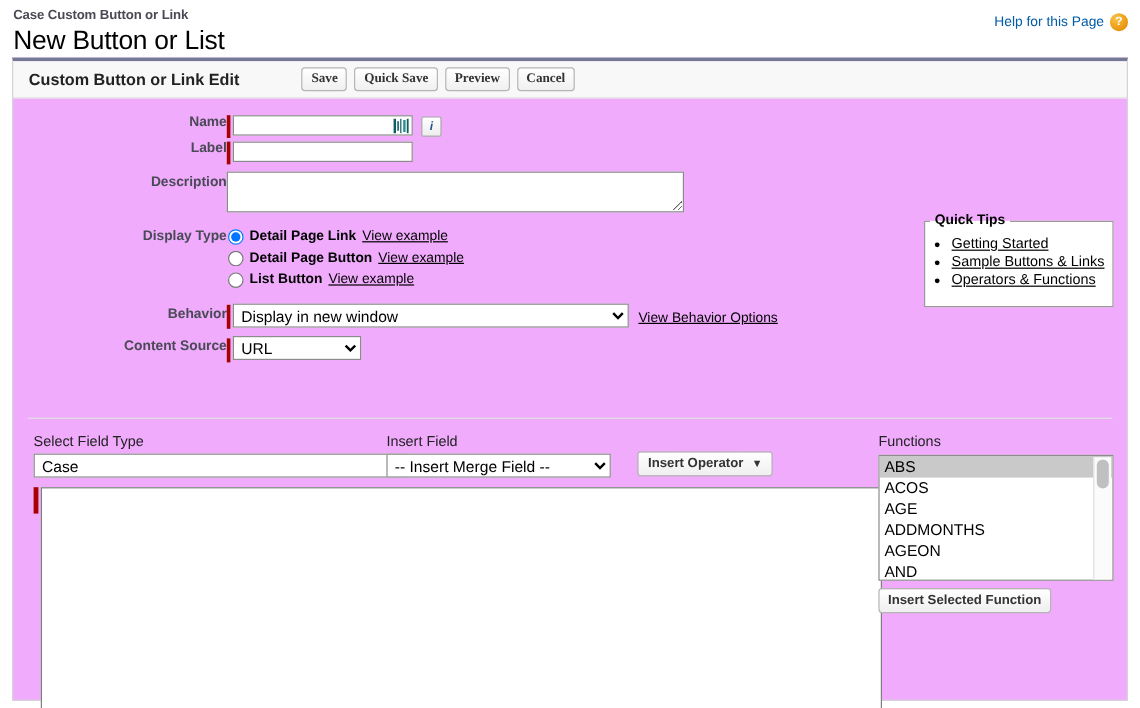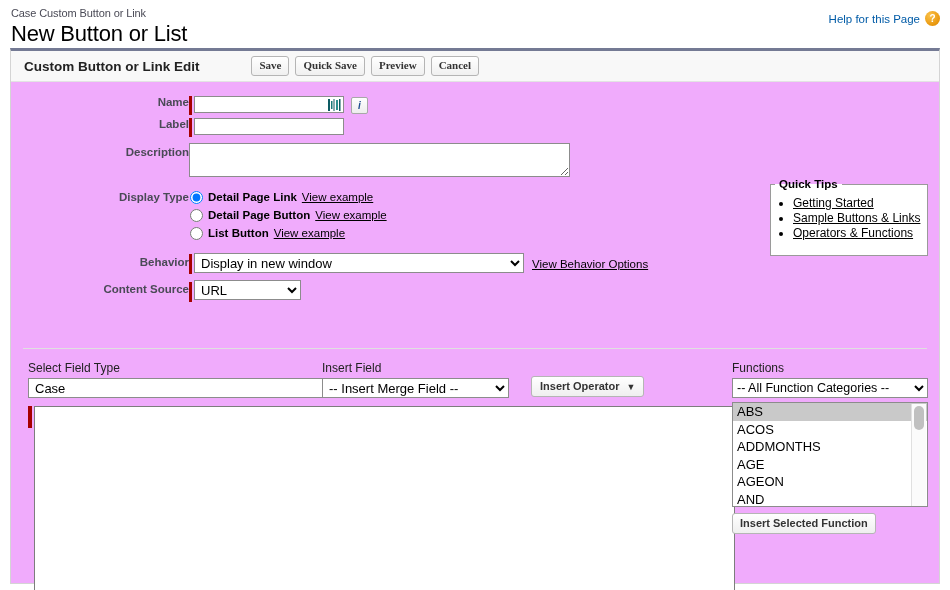--- a/index.html
+++ b/index.html
@@ -16,21 +16,21 @@
 
   
   .page-head {
     position: relative;
     padding: 7px 0 0 11px;
     height: 48px;
     box-sizing: border-box;
   }
   .breadcrumb-title {
     font-size: 11px;
-    font-weight: normal;
+    font-weight: bold;
     color: #4a4a56;
     letter-spacing: -0.1px;
     line-height: 13px;
   }
   .page-title {
     font-size: 22px;
     font-weight: normal;
     color: #000;
     line-height: 26px;
     margin-top: 1px;
@@ -483,26 +483,25 @@
       </div>
     </div>
 
     <div class="formula-wrap">
       <div class="formula-req"></div>
       <textarea class="formula" style=""></textarea>
     </div>
 
     <div class="fn-panel">
       <div class="field-lab">Functions</div>
-      <select class="fn-cat"><option>-- All Function Categories --</option></select>
       <div class="fn-list">
         <div class="fn-item sel">ABS</div>
         <div class="fn-item">ACOS</div>
+        <div class="fn-item">AGE</div>
         <div class="fn-item">ADDMONTHS</div>
-        <div class="fn-item">AGE</div>
         <div class="fn-item">AGEON</div>
         <div class="fn-item">AND</div>
         <div class="fn-track">
           <div class="fn-thumb"></div>
         </div>
       </div>
       <button class="btn-insert-fn">Insert Selected Function</button>
     </div>
   </div>
 

